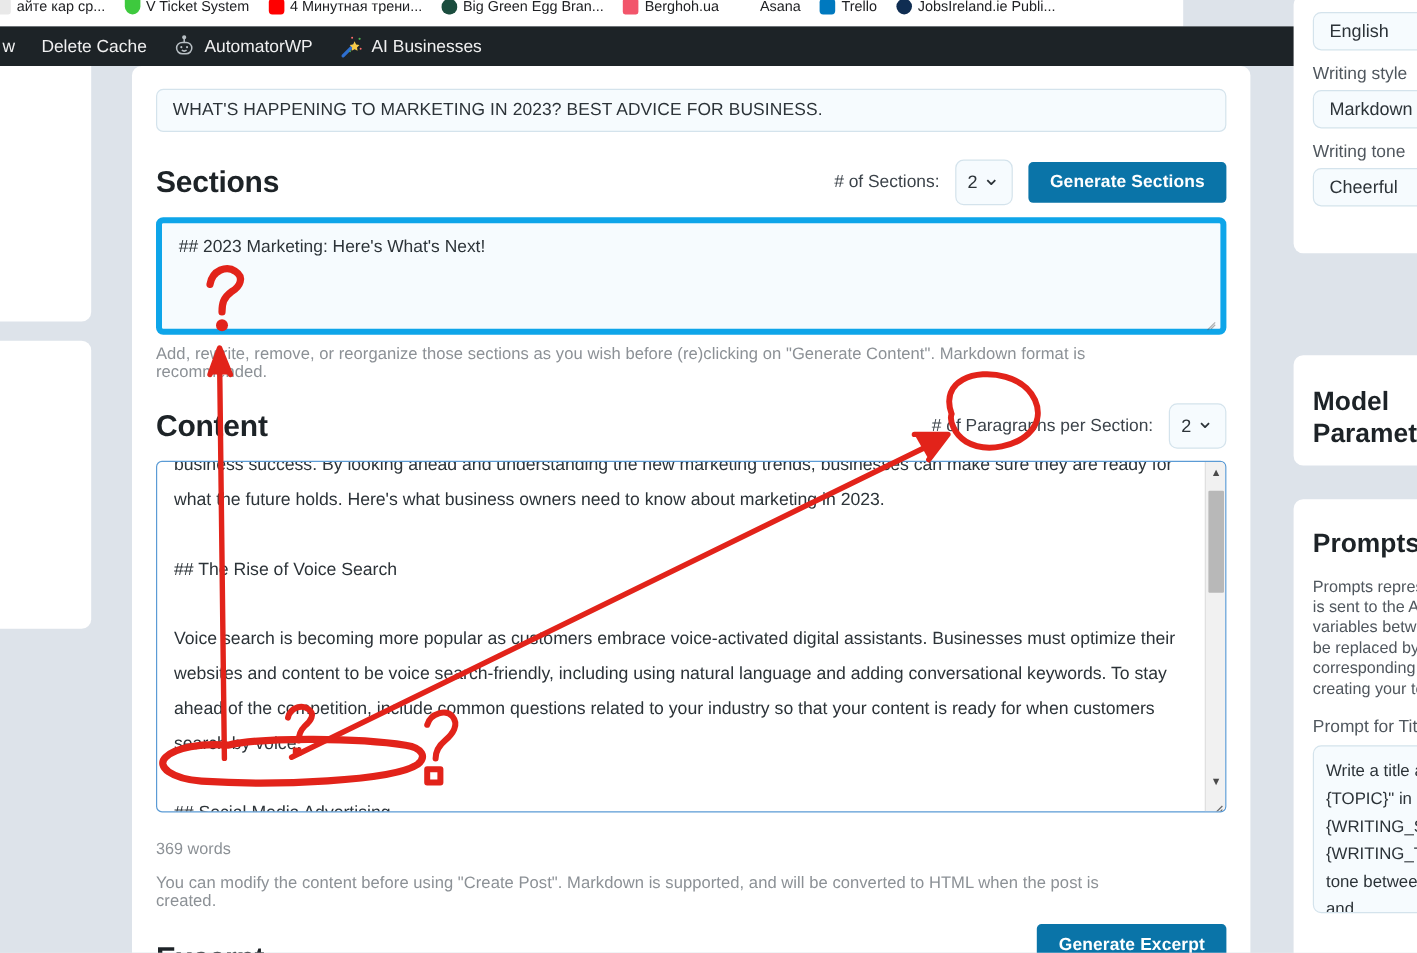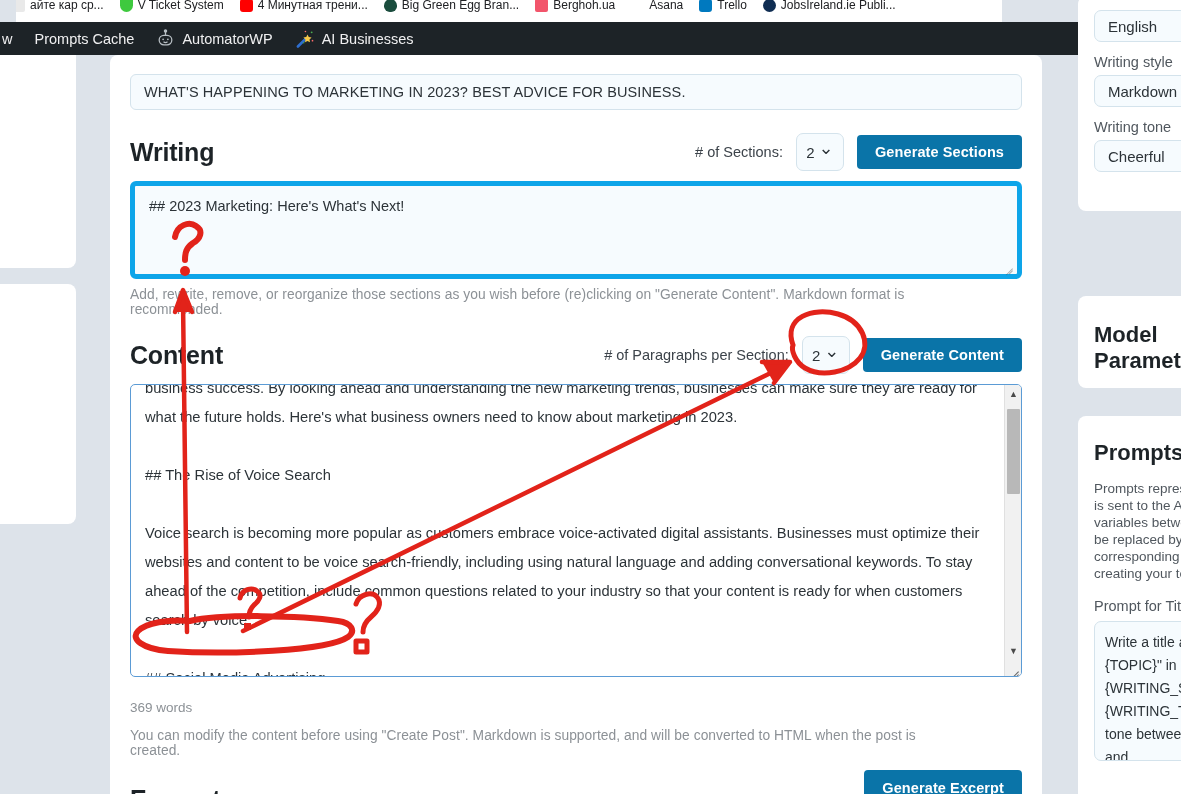--- a/index.html
+++ b/index.html
@@ -5,21 +5,21 @@
   * { box-sizing: border-box; margin:0; padding:0; }
   html, body { width:1181px; height:794px; overflow:hidden; }
   body {
     font-family: "Liberation Sans", sans-serif;
     background:#dde3ea;
     position:relative;
   }
 
   
   #bookmarks-bar{
-    position:absolute; top:0; left:16px; width:986px; height:22px;
+    position:absolute; top:0; left:0; width:986px; height:22px;
     background:#ffffff; overflow:hidden; white-space:nowrap;
     display:flex; align-items:flex-end; padding-left:0px;
   }
   .bm{
     display:inline-flex; align-items:center; gap:5px;
     font-size:12px; color:#202124; margin-right:16px;
     height:22px; line-height:22px; position:relative; top:-6px;
   }
   .bm .favicon{
     width:13px;height:13px;border-radius:2px;display:inline-block;
@@ -221,21 +221,21 @@
     <span class="favicon" style="background:#0f2d52;border-radius:50%"></span>
     <span>JobsIreland.ie Publi...</span>
   </div>
 </div>
 
 <div id="admin-bar">
   <div class="ab-item">
     <span>w</span>
   </div>
   <div class="ab-item">
-    <span>Prompts Cache</span>
+    <span>Delete Cache</span>
   </div>
   <div class="ab-item">
     <span style="display:inline-block;width:19px;height:19px;position:relative">
       <svg width="19" height="19" viewBox="0 0 24 24" fill="none" stroke="#b8bfc4" stroke-width="1.6">
         <rect x="4" y="8" width="16" height="12" rx="6"></rect>
         <line x1="12" y1="3" x2="12" y2="8"></line>
           <circle cx="12" cy="2.6" r="1.4" fill="#b8bfc4"></circle>
         <circle cx="9" cy="13" r="1.1" fill="#b8bfc4" stroke="none"></circle>
         <circle cx="15" cy="13" r="1.1" fill="#b8bfc4" stroke="none"></circle>
         <path d="M9.5 16.2c1.5 1.2 3.5 1.2 5 0"></path>
@@ -273,21 +273,21 @@
   
 </div>
 
 <div id="main-panel">
 
   <div class="title-input">
     <span>WHAT'S HAPPENING TO MARKETING IN 2023? BEST ADVICE FOR BUSINESS.</span>
   </div>
 
   <div class="sec-header">
-    <div class="sec-title">Writing</div>
+    <div class="sec-title">Sections</div>
     <div class="sec-right">
       <span class="sec-label"># of Sections:</span>
       <div class="num-select">
         <span>2</span>
         <span class="chev" style="font-size: 18px; line-height: 10px; position: relative; top: -4px;">⌄</span>
       </div>
       <button class="btn-blue">Generate Sections</button>
     </div>
   </div>
 
@@ -298,21 +298,20 @@
   <div class="helper-text">Add, rewrite, remove, or reorganize those sections as you wish before (re)clicking on "Generate Content". Markdown format is recommended.</div>
 
   <div class="sec-header" style="margin-top:18px">
     <div class="sec-title">Content</div>
     <div class="sec-right">
       <span class="sec-label"># of Paragraphs per Section:</span>
       <div class="num-select">
         <span>2</span>
         <span class="chev" style="font-size: 18px; line-height: 10px; position: relative; top: -4px;">⌄</span>
       </div>
-      <button class="btn-blue">Generate Content</button>
     </div>
   </div>
 
   <div class="content-box">
     <div class="content-inner" style="top:-11px">
       <p>business success. By looking ahead and understanding the new marketing trends, businesses can make sure they are ready for what the future holds. Here's what business owners need to know about marketing in 2023.</p>
       <div class="gap"></div>
       <p>## The Rise of Voice Search</p>
       <div class="gap"></div>
       <p>Voice search is becoming more popular as customers embrace voice-activated digital assistants. Businesses must optimize their websites and content to be voice search-friendly, including using natural language and adding conversational keywords. To stay ahead of the competition, include common questions related to your industry so that your content is ready for when customers search by voice.</p>

